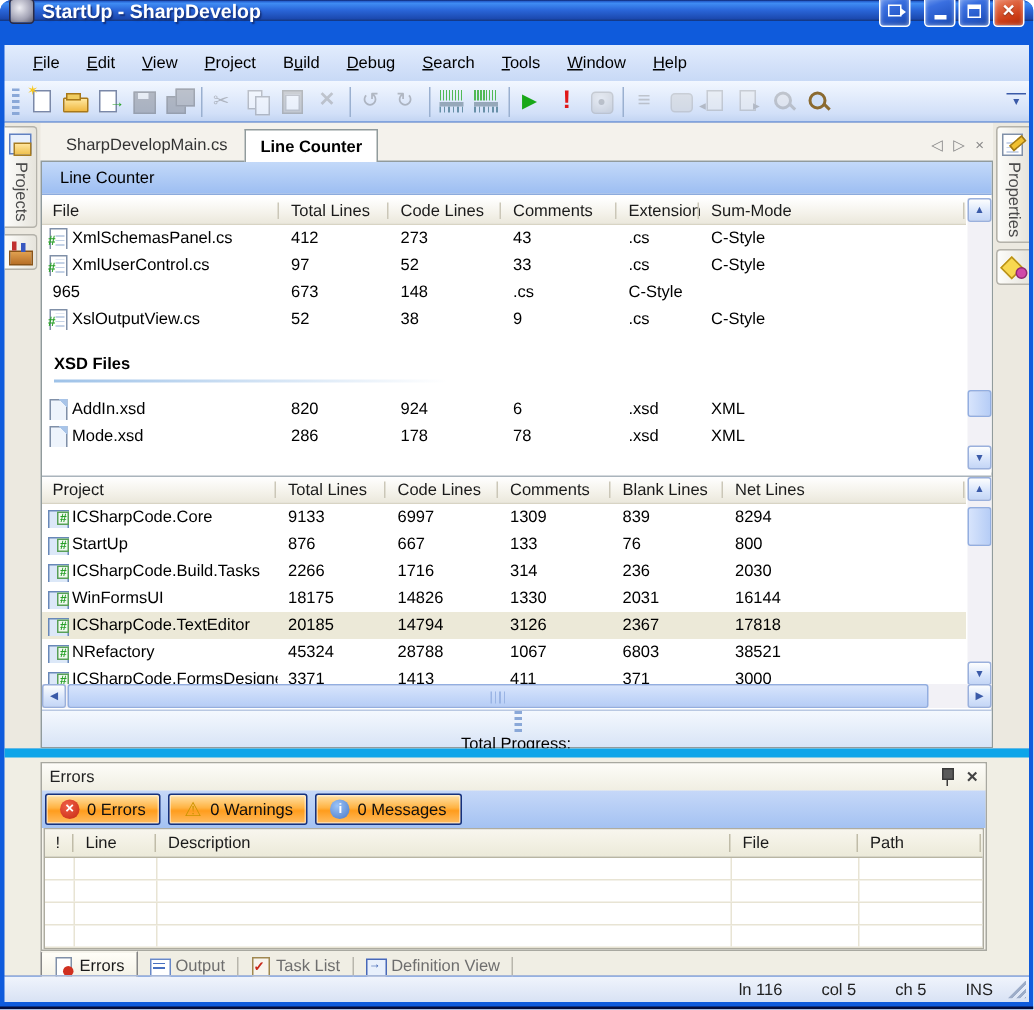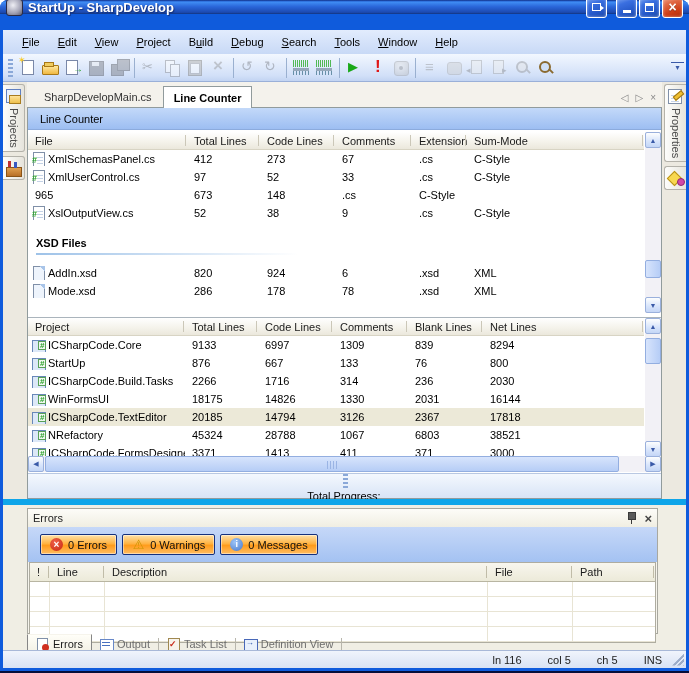--- a/index.html
+++ b/index.html
@@ -163,21 +163,21 @@
 
   
   .bottomarea{position:absolute;top:499px;left:3px;right:3px;height:151px;background:#f0eee4;border-top:6px solid #0ea5e9;}
   .errors-panel{position:absolute;left:24px;right:28px;top:3px;height:126px;border:1px solid #a8a8a0;background:#f6f4ec;}
   .ep-header{height:18px;display:flex;align-items:center;padding:0 5px;font-size:11px;color:#222;background:linear-gradient(#fdfcf8,#f0eee2);}
   .ep-hbtns{margin-left:auto;display:flex;align-items:center;gap:8px;}
   .pin-icon{position:relative;width:10px;height:12px;}
   .pin-icon::before{content:"";position:absolute;left:2px;top:0;width:6px;height:6px;background:#5a5a5a;border:1px solid #3a3a3a;}
   .pin-icon::after{content:"";position:absolute;left:5px;top:8px;width:1px;height:4px;background:#3a3a3a;}
   .ep-close::before{content:"\00d7";color:#444;font-size:13px;font-weight:bold;line-height:1;}
-  .ep-btnrow{height:35px;background:linear-gradient(180deg,#c6d8f8,#a4c2f2);display:flex;align-items:center;gap:5px;padding-left:12px;}
+  .ep-btnrow{height:25px;background:linear-gradient(180deg,#c6d8f8,#a4c2f2);display:flex;align-items:center;gap:5px;padding-left:2px;}
   .ebtn{height:21px;border:1px solid #15317e;border-radius:2px;display:flex;align-items:center;gap:5px;padding:0 9px;font-size:11px;color:#101010;
     background:linear-gradient(180deg,#ffe2a8,#ffb343 45%,#ff9c1c 55%,#ffbd62);box-shadow:inset 0 0 0 1px rgba(255,255,255,.45);}
   .ei{position:relative;width:13px;height:13px;flex:none;}
   .ei-error{border-radius:50%;background:radial-gradient(circle at 38% 32%,#f06048,#c62810);display:flex;align-items:center;justify-content:center;}
   .ei-error::before{content:"\00d7";color:#fff;font-size:10px;font-weight:bold;line-height:1;}
   .ei-warning{display:flex;align-items:center;justify-content:center;}
   .ei-warning::before{content:"\26a0";color:#cc9400;font-size:13px;line-height:1;}
   .ei-message{border-radius:50%;background:radial-gradient(circle at 38% 32%,#9cc4f8,#4878c8);display:flex;align-items:center;justify-content:center;}
   .ei-message::before{content:"i";color:#fff;font-size:9px;font-weight:bold;line-height:1;}
   .egrid{margin:0 1px;border:1px solid #aeaca0;background:#fff;}
@@ -320,21 +320,21 @@
               <div class="hcell">Sum-Mode</div>
             </div>
           <div id="t1rows">
               <div class="trow g1">
                 <div class="cell name">
                   <div class="ic ic-cs-file"></div>
                   <span>XmlSchemasPanel.cs</span>
                 </div>
                 <div class="cell">412</div>
                 <div class="cell">273</div>
-                <div class="cell">67</div>
+                <div class="cell">43</div>
                 <div class="cell">.cs</div>
                 <div class="cell">C-Style</div>
               </div>
               <div class="trow g1">
                 <div class="cell name">
                   <div class="ic ic-cs-file"></div>
                   <span>XmlUserControl.cs</span>
                 </div>
                 <div class="cell">97</div>
                 <div class="cell">52</div>

